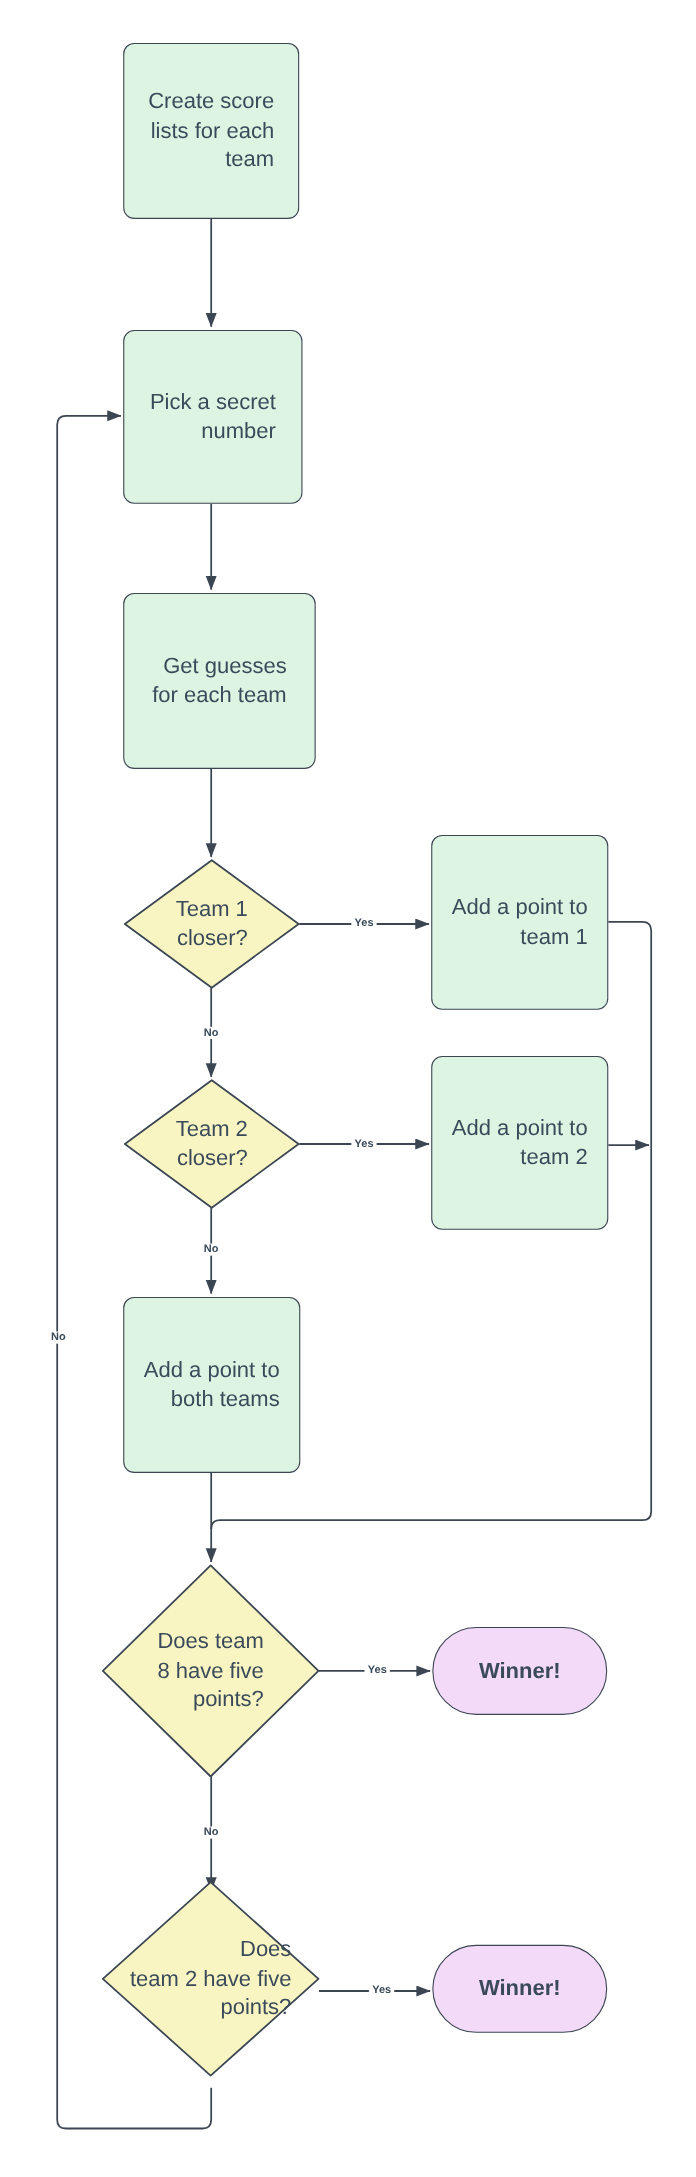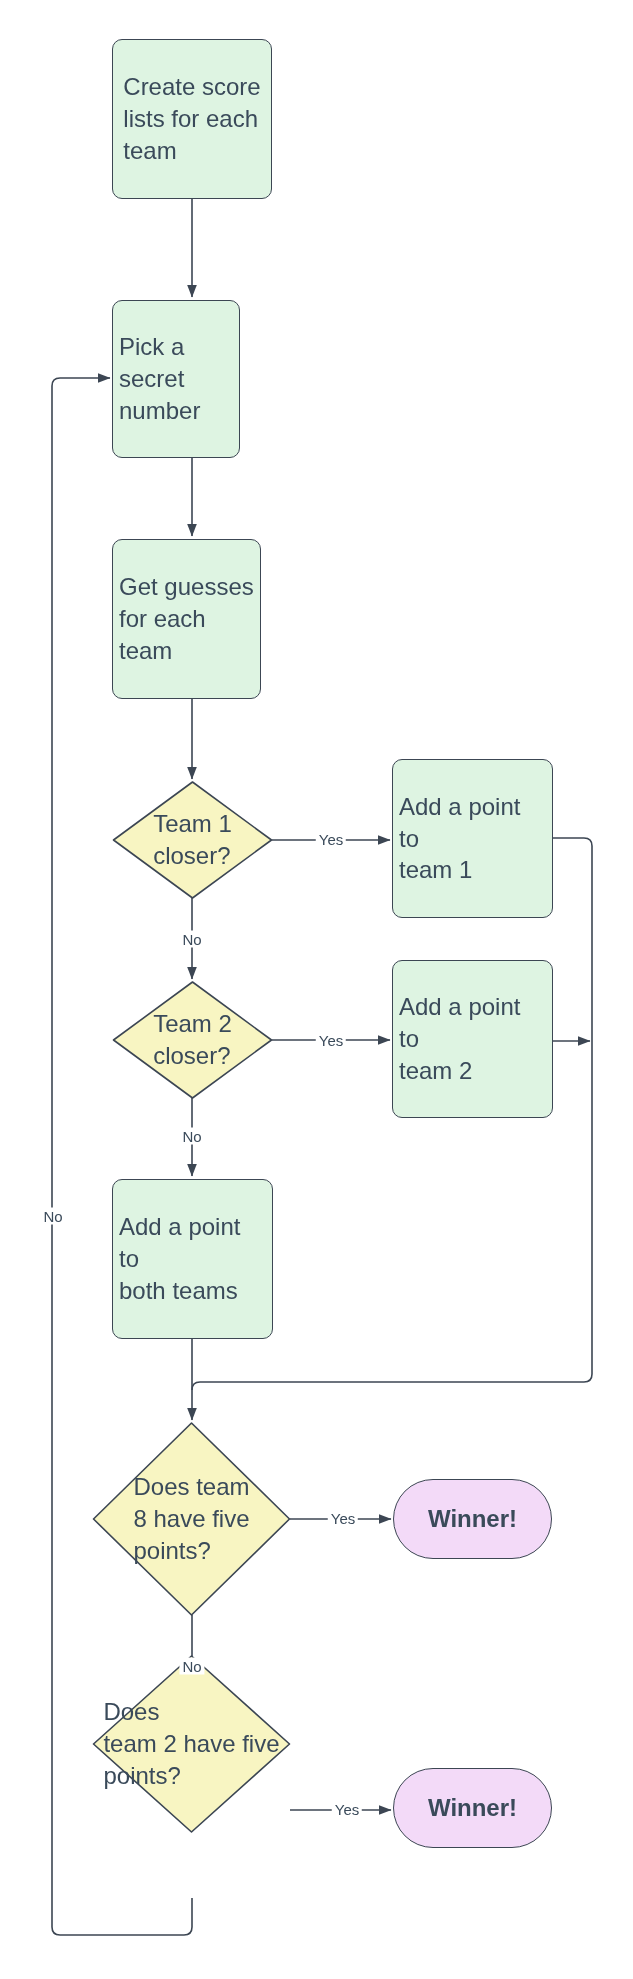--- a/index.html
+++ b/index.html
@@ -24,23 +24,23 @@
   }
   .connector{
     stroke:var(--stroke);
     stroke-width:1.6;
     fill:none;
   }
   .arrow-head{fill:var(--stroke);stroke:none;}
   .node{
     position:absolute;
     display:flex;align-items:center;justify-content:center;
-    text-align:left;
+    text-align:right;
     color:var(--text);
-    font-size:24px;
+    font-size:20px;
     line-height:1.32;
   }
   .process{
     background:var(--process-fill);
     border:1.6px solid var(--stroke);
     border-radius:10px;
   }
   .terminal{
     background:var(--terminal-fill);
     border:1.6px solid var(--stroke);
@@ -61,22 +61,22 @@
     position:relative;
     white-space:pre-line;
     padding:0 6px;
     z-index:2;
   }
   .edge-label{
     position:absolute;
     transform:translate(-50%,-50%);
     background:var(--canvas-bg);
     color:var(--text);
-    font-size:15px;
-    font-weight:400;
+    font-size:10px;
+    font-weight:700;
     padding:0 3px;
     z-index:3;
     white-space:nowrap;
   }
 </style>
 </head>
 <body>
 
 <div class="canvas">
 
@@ -101,26 +101,26 @@
     <path class="connector" d="M290 1810 H391" marker-end="url(#arrow)"></path>
     <path class="connector" d="M192 1898 V1927 Q192 1935 184 1935 H60 Q52 1935 52 1927 V386 Q52 378 60 378 H110" marker-end="url(#arrow)"></path>
   </svg>
 
   <div class="node process" style="left:112px;top:39px;width:160px;height:160px;">
     <span class="node-label">Create score
 lists for each
 team</span>
   </div>
 
-  <div class="node process" style="left:112px;top:300px;width:128px;height:158px;">
+  <div class="node process" style="left:112px;top:300px;width:163px;height:158px;">
     <span class="node-label">Pick a secret
 number</span>
   </div>
 
-  <div class="node process" style="left:112px;top:539px;width:149px;height:160px;">
+  <div class="node process" style="left:112px;top:539px;width:175px;height:160px;">
     <span class="node-label">Get guesses
 for each team</span>
   </div>
 
   <div class="node decision" style="left:112px;top:781px;width:161px;height:118px;">
     <svg width="161" height="118" viewBox="0 0 161 118">
       <polygon class="diamond-shape" points="80.5,1 159.5,59 80.5,117 1.5,59"></polygon>
     </svg>
     <span class="node-label">Team 1
 closer?</span>
@@ -155,21 +155,21 @@
     </svg>
     <span class="node-label">Does team
 8 have five
 points?</span>
   </div>
 
   <div class="node terminal" style="left:393px;top:1479px;width:159px;height:80px;">
     <span class="node-label">Winner!</span>
   </div>
 
-  <div class="node decision" style="left:92px;top:1655px;width:199px;height:178px;">
+  <div class="node decision" style="left:92px;top:1710px;width:199px;height:178px;">
     <svg width="199" height="178" viewBox="0 0 199 178">
       <polygon class="diamond-shape" points="99.5,1 197.5,89 99.5,177 1.5,89"></polygon>
     </svg>
     <span class="node-label">Does
 team 2 have five
 points?</span>
   </div>
 
   <div class="node terminal" style="left:393px;top:1768px;width:159px;height:80px;">
     <span class="node-label">Winner!</span>

